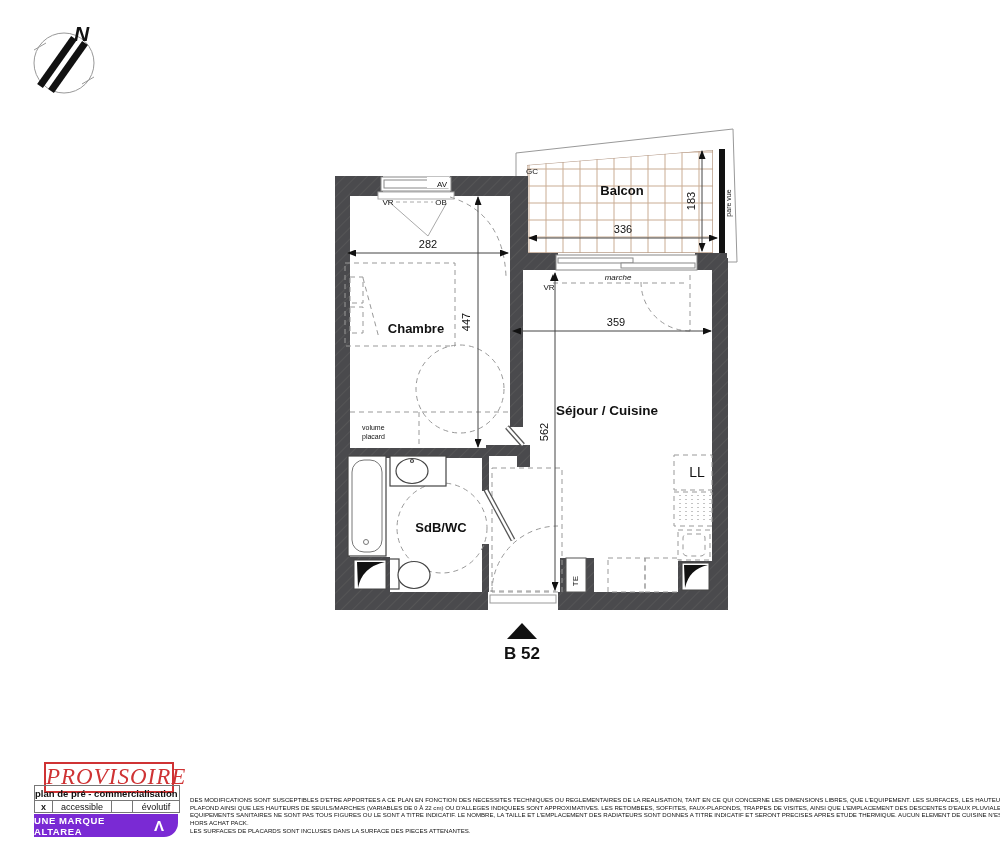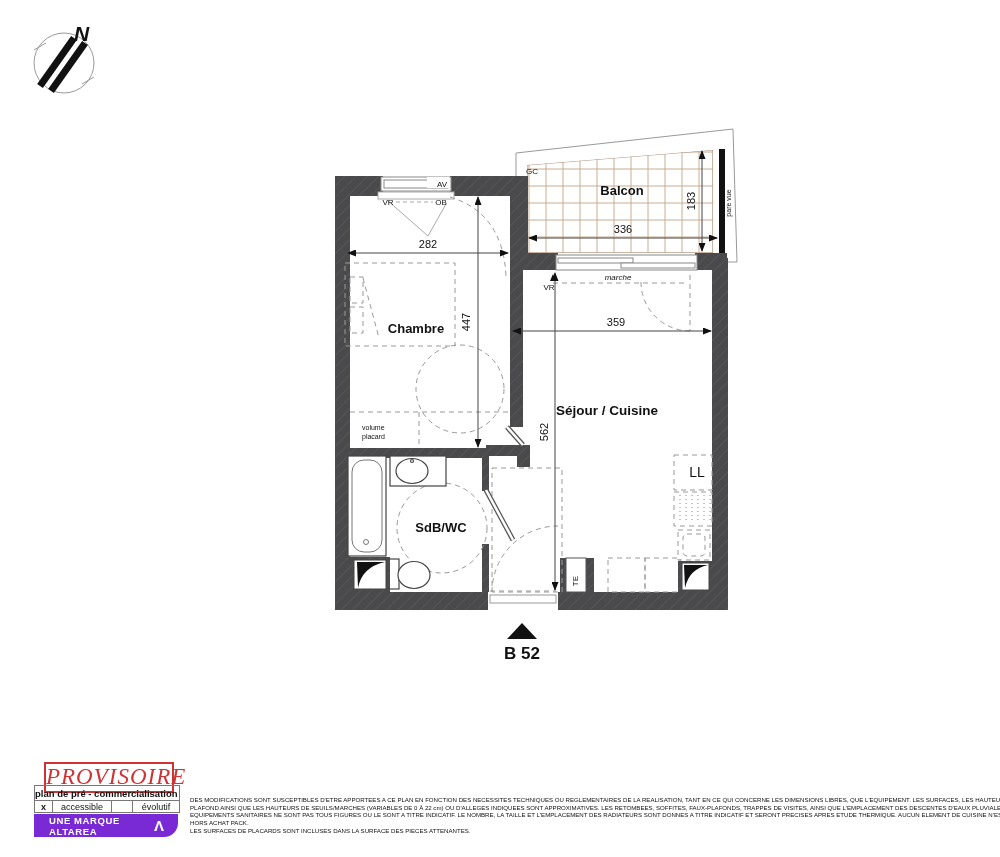--- a/index.html
+++ b/index.html
@@ -16,21 +16,21 @@
   .accrow{left:34px;top:800px;width:146px;height:13px;display:flex;}
   .accrow .cell{border:1px solid #777;border-left:none;font-size:9px;line-height:12px;
                 text-align:center;color:#111;background:#fff;}
   .accrow .cell:first-child{border-left:1px solid #777;}
   .c1{width:17px;font-weight:bold;}
   .c2{flex:1;}
   .c3{width:20px;}
   .c4{width:46px;}
   .brand{left:34px;top:814px;width:144px;height:23px;background:#7a2ad4;
          border-radius:0 0 14px 0;display:flex;align-items:center;color:#fff;}
-  .brand .txt{font-size:9.5px;font-weight:bold;letter-spacing:0.6px;padding-left:15px;}
+  .brand .txt{font-size:9.5px;font-weight:bold;letter-spacing:0.6px;padding-left:0;}
   .brand .logo{font-size:15px;font-weight:bold;margin-left:auto;padding-right:14px;}
   .disclaimer{left:190px;top:796px;width:805px;font-size:6.1px;line-height:7.7px;
               color:#111;white-space:nowrap;}
 </style>
 </head>
 <body>
 
 <div id="page">
 
 <svg width="1000" height="700" viewBox="0 0 1000 700">

